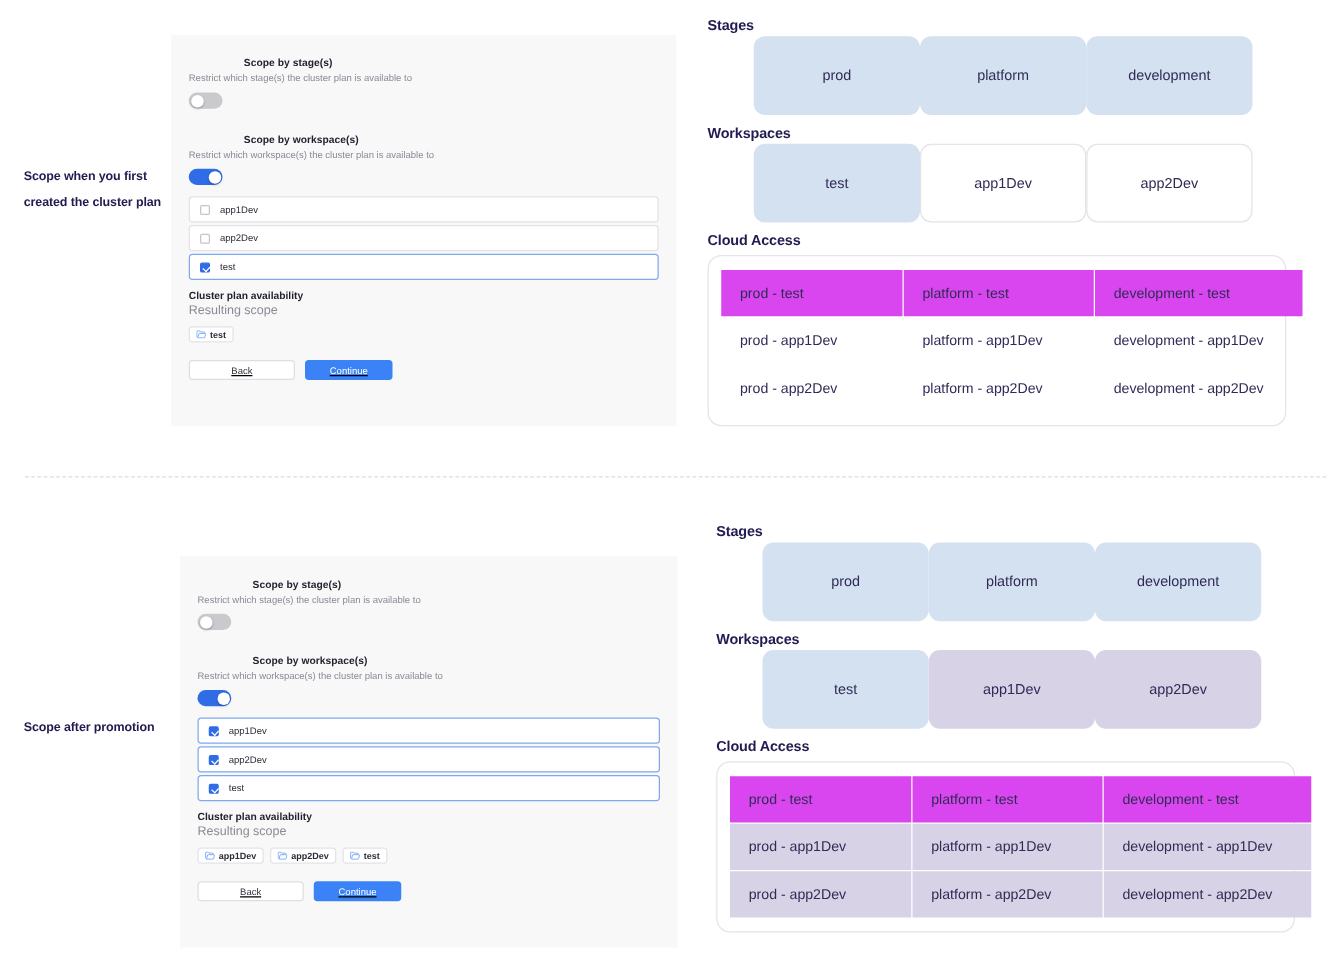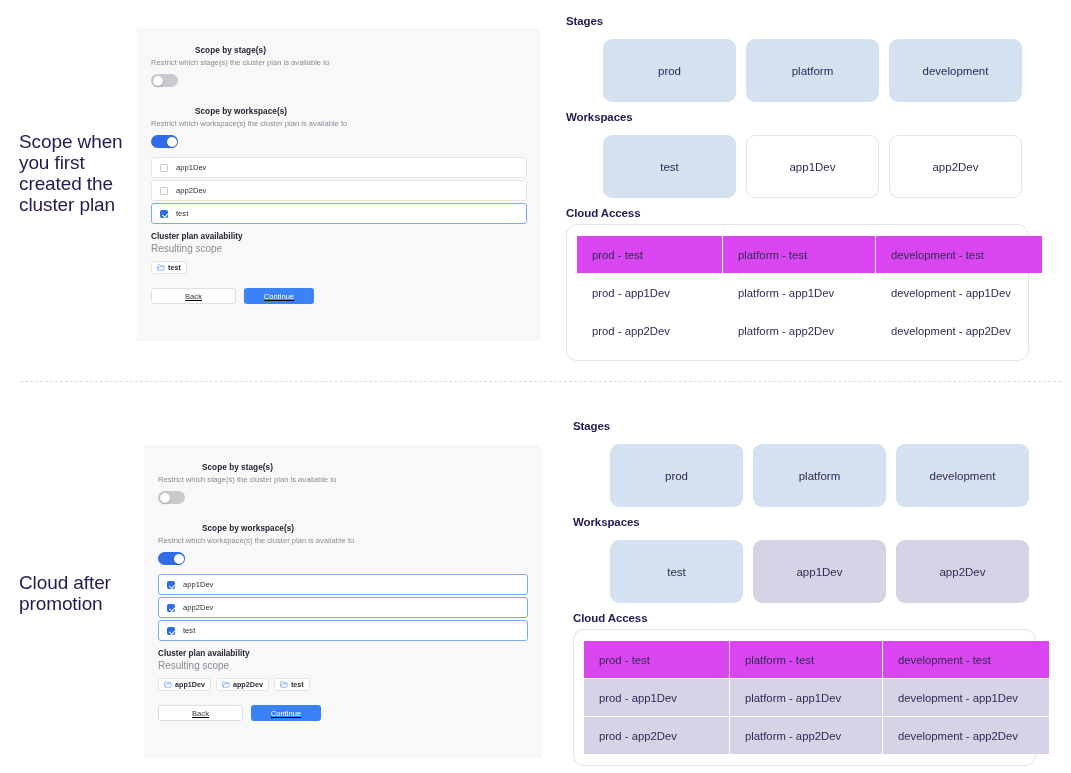--- a/index.html
+++ b/index.html
@@ -7,22 +7,22 @@
     width: 1071px; height: 773px;
     background: #ffffff;
     font-family: "Liberation Sans", sans-serif;
     overflow: hidden;
   }
   .stage { position: relative; width: 1071px; height: 773px; }
 
   
   .section-label {
     position: absolute;
-    font-weight: 400;
-    font-size: 19px;
+    font-weight: 700;
+    font-size: 10px;
     line-height: 21px;
     color: #201b50;
     letter-spacing: -0.1px;
   }
   #label-top    { left: 19px; top: 131px; width: 118px; }
   #label-bottom { left: 19px; top: 572px; width: 118px; }
 
   
   .panel {
     position: absolute;
@@ -156,21 +156,21 @@
   .diagram { position: absolute; }
   #diagram-top    { left: 566px; top: 15px;  }
   #diagram-bottom { left: 573px; top: 420px; }
 
   .diag-heading {
     font-size: 11.5px;
     font-weight: 700;
     color: #201b50;
     letter-spacing: -0.1px;
   }
-  .box-row { display: flex; gap: 10px; margin-top: 12px; padding-left: 37px; }
+  .box-row { display: flex; margin-top: 2px; padding-left: 37px; }
   .node {
     width: 133px; height: 63px;
     border-radius: 9px;
     display: flex; align-items: center; justify-content: center;
     font-size: 11.5px;
     color: #2f2b55;
   }
   .node.blue  { background: #d4e1f0; }
   .node.plain { background: #ffffff; border: 1px solid #e4e4e9; }
   .node.purple{ background: #d7d2e5; }
@@ -293,21 +293,21 @@
           <div class="cell none">development - app1Dev</div>
           <div class="cell none">prod - app2Dev</div>
           <div class="cell none">platform - app2Dev</div>
           <div class="cell none">development - app2Dev</div>
         </div>
     </div>
   </div>
 
   <div class="divider"></div>
 
-  <div class="section-label" id="label-bottom">Cloud after promotion</div>
+  <div class="section-label" id="label-bottom">Scope after promotion</div>
 
   <div class="panel" id="panel-bottom">
 
     <div class="fld-title">Scope by stage(s)</div>
     <div class="fld-sub">Restrict which stage(s) the cluster plan is available to</div>
     <div class="toggle off">
         <span class="knob"></span>
       </div>
 
     <div class="gap-block"></div>

